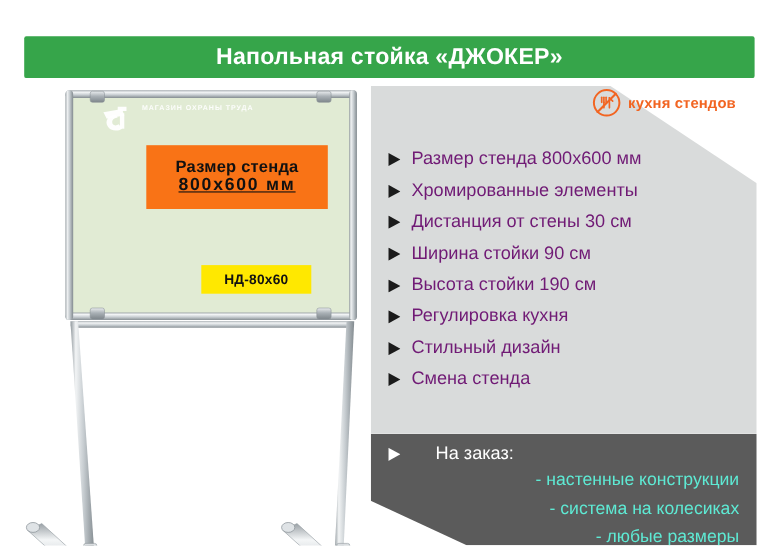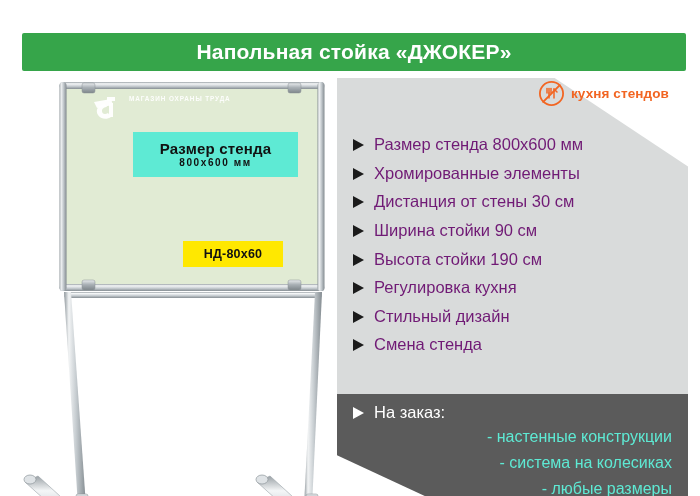--- a/index.html
+++ b/index.html
@@ -28,26 +28,26 @@
 
   .board-face{position:absolute;left:59px;top:10px;width:225px;height:200px;}
   .board-logo{
     position:absolute;left:12px;top:9px;width:140px;height:26px;
   }
   .board-logo-text{
     position:absolute;left:38px;top:0px;font-size:6.4px;font-weight:bold;
     color:#ffffff;letter-spacing:.9px;opacity:.92;white-space:nowrap;
   }
   .orange-box{
-    position:absolute;left:54px;top:46px;width:165px;height:45px;
-    background:#5eead4;display:flex;flex-direction:column;
+    position:absolute;left:54px;top:46px;width:165px;height:58px;
+    background:#f97316;display:flex;flex-direction:column;
     align-items:center;justify-content:center;
   }
   .orange-l1{font-size:15px;font-weight:bold;color:#111;letter-spacing:.2px;line-height:1.15;}
-  .orange-l2{font-size:10px;font-weight:bold;color:#111;letter-spacing:1.6px;line-height:1.15;}
+  .orange-l2{font-size:16px;font-weight:bold;color:#111;letter-spacing:1.6px;line-height:1.15;text-decoration:underline;}
   .yellow-box{
     position:absolute;left:104px;top:155px;width:100px;height:26px;
     background:#ffe800;display:flex;align-items:center;justify-content:center;text-align:center;
   }
   .yellow-text{font-size:12.5px;font-weight:bold;color:#111;letter-spacing:.2px;}
 
   
   .spec-panel{
     position:absolute;left:333px;top:62px;width:351px;height:316px;
     background:#d9dbdb;
@@ -79,21 +79,21 @@
     white-space:nowrap;
   }
 
   
   .order-block{
     position:absolute;left:333px;top:378px;width:351px;height:102px;
     background:#5b5b5b;
     clip-path:polygon(0 0, 100% 0, 100% 100%, 25% 100%, 0 60%);
   }
   .order-head{
-    position:absolute;left:16px;top:8px;display:flex;align-items:flex-start;
+    position:absolute;left:16px;top:8px;display:flex;align-items:flex-start;gap:22px;
   }
   .order-head .bullet{color:#ffffff;margin-top:5px;}
   .order-title{
     font-size:16.5px;color:#ffffff;line-height:1.22;white-space:nowrap;
   }
   .order-sub{
     position:absolute;right:16px;font-size:16px;color:#5eead4;
     line-height:1.22;white-space:nowrap;text-align:right;
   }
   .order-sub-1{top:33px;}

